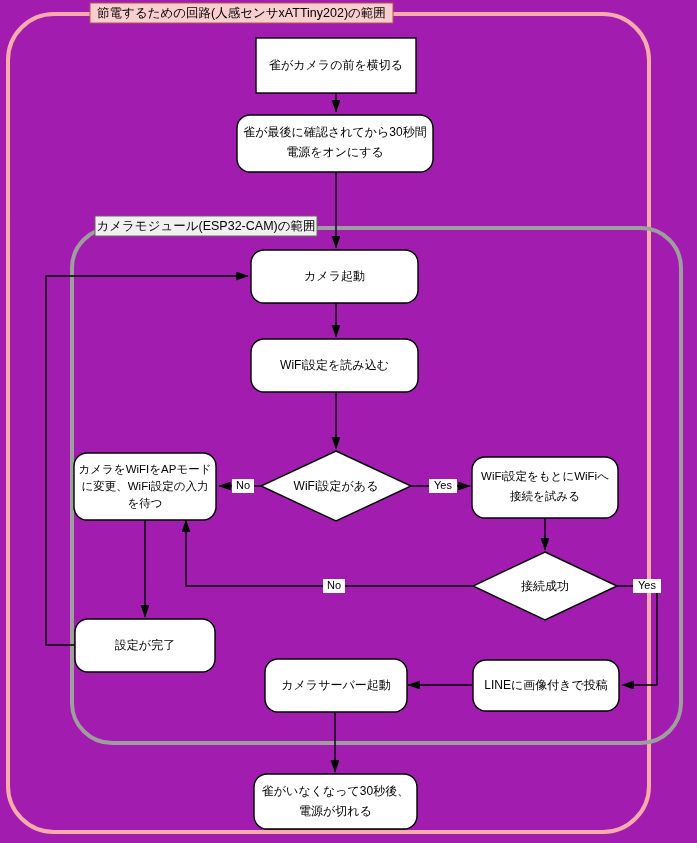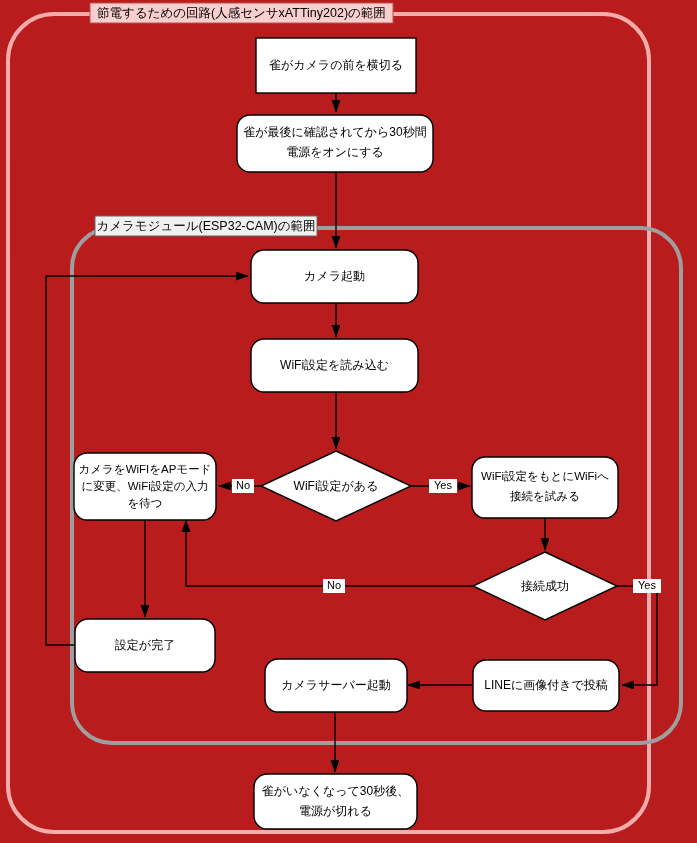--- a/index.html
+++ b/index.html
@@ -7,21 +7,21 @@
     padding: 0;
     background: #ffffff;
   }
   body {
     font-family: "Liberation Sans", "DejaVu Sans", sans-serif;
   }
   #canvas {
     position: relative;
     width: 697px;
     height: 843px;
-    background: #b91c1c;
+    background: #a21caf;
     overflow: hidden;
   }
   svg#diagram {
     position: absolute;
     left: 0;
     top: 0;
     width: 697px;
     height: 843px;
   }
   

